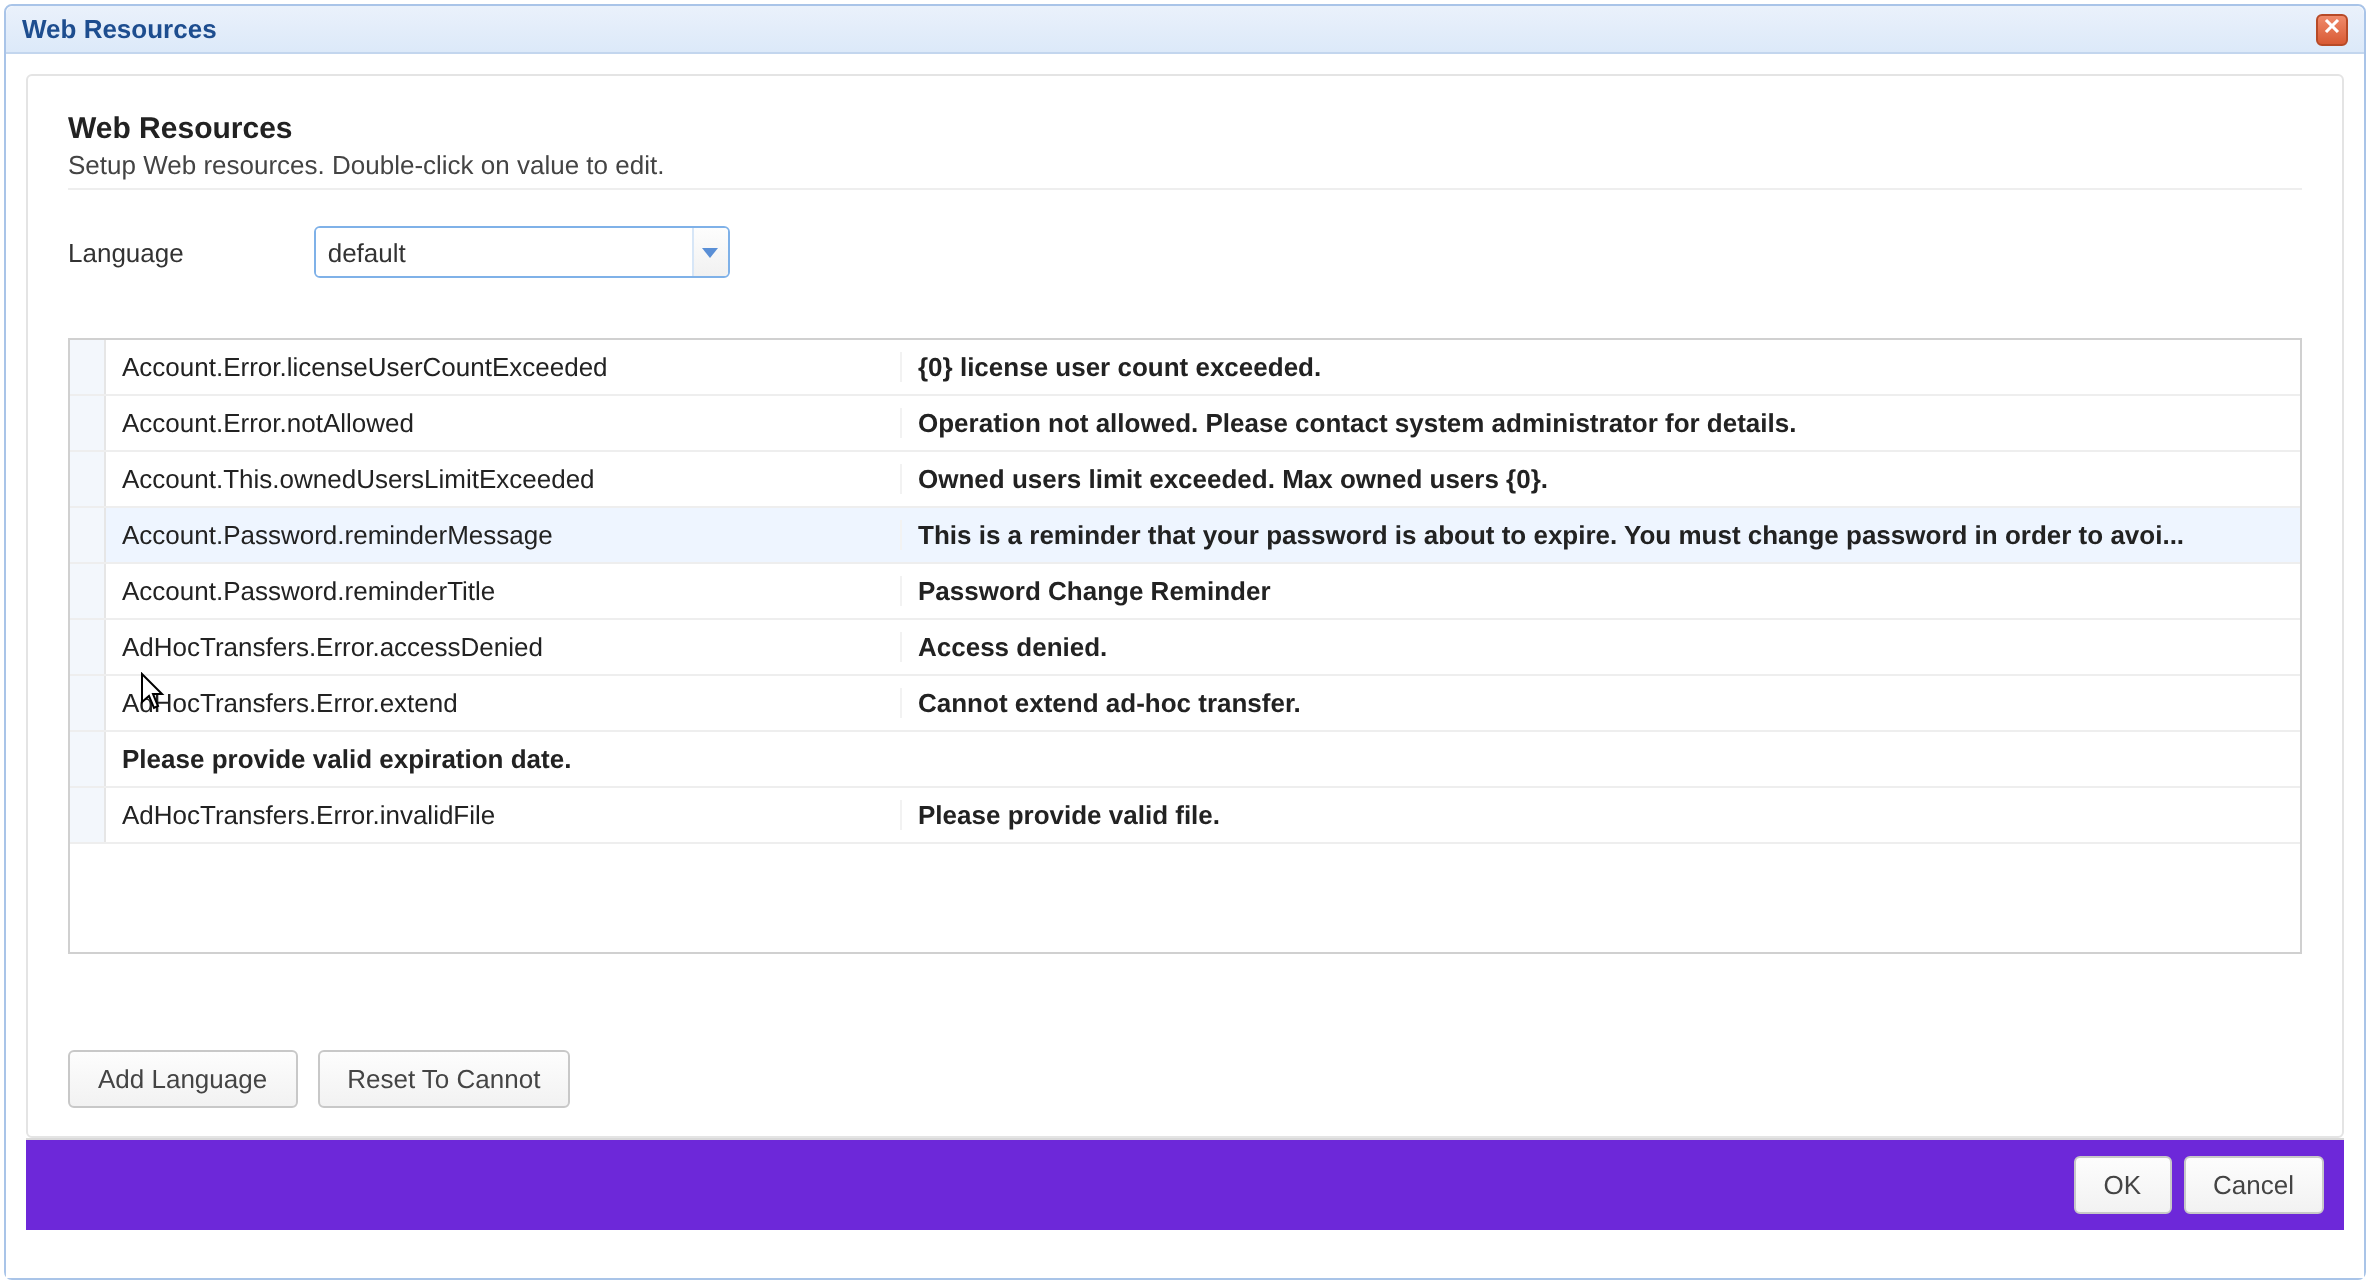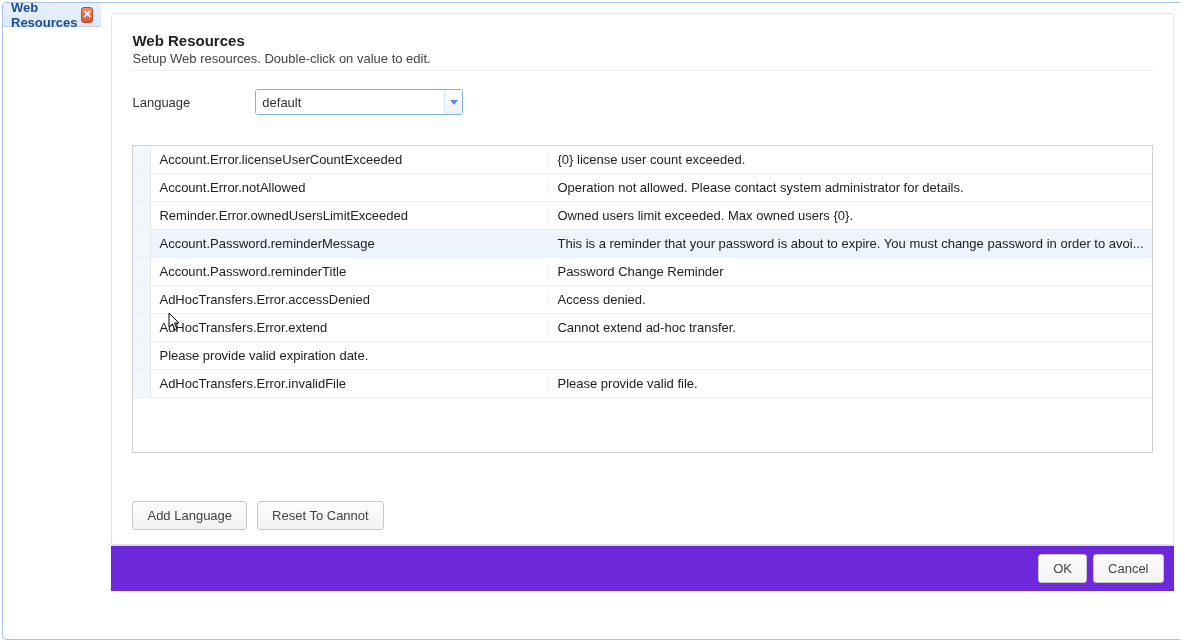--- a/index.html
+++ b/index.html
@@ -15,21 +15,21 @@
   }
   .window {
     position: relative;
     width: 1181px;
     height: 638px;
     margin: 2px;
     border: 1px solid #a9c4e8;
     border-radius: 4px;
     background: #fff;
     display: flex;
-    flex-direction: row;
+    flex-direction: column;
   }
   .window-header {
     background: linear-gradient(#eaf1fb, #dce9f9);
     border-bottom: 1px solid #c3d6ee;
     padding: 4px 8px;
     display: flex;
     align-items: center;
     justify-content: space-between;
     border-top-left-radius: 4px;
     border-top-right-radius: 4px;
@@ -173,21 +173,21 @@
     height: 28px;
     align-items: center;
     font-size: 13px;
     color: #222;
   }
   .row:hover, .row.hover {
     background: #eef5ff;
   }
   .row .gutter { width: 18px; flex: none; background: #f3f7fc; border-right: 1px solid #e6e6e6; align-self: stretch; }
   .row .c-name { width: 398px; padding: 0 8px; white-space: nowrap; overflow: hidden; text-overflow: ellipsis; border-right: 1px solid #f2f2f2; }
-  .row .c-value { flex: 1; padding: 0 8px; white-space: nowrap; overflow: hidden; text-overflow: ellipsis; }
+  .row .c-value { flex: 1; padding: 0 8px; white-space: nowrap; overflow: hidden; text-overflow: ellipsis; font-weight: bold; }
   .grid-body::-webkit-scrollbar { width: 16px; }
   .grid-body::-webkit-scrollbar-track { background: #f5f5f5; border-left:1px solid #ddd; }
   .grid-body::-webkit-scrollbar-thumb { background: #cfcfcf; border:1px solid #bdbdbd; }
   .grid-body::-webkit-scrollbar-button:single-button {
     height: 16px; background:#f1f1f1; border:1px solid #ddd;
   }
   .buttons-row {
     margin-top: 48px;
     display: flex;
     gap: 10px;
@@ -256,21 +256,21 @@
                 <div class="c-name">Account.Error.licenseUserCountExceeded</div>
                 <div class="c-value">{0} license user count exceeded.</div>
               </div>
               <div class="row">
                 <div class="gutter"></div>
                 <div class="c-name">Account.Error.notAllowed</div>
                 <div class="c-value">Operation not allowed. Please contact system administrator for details.</div>
               </div>
               <div class="row">
                 <div class="gutter"></div>
-                <div class="c-name">Reminder.Error.ownedUsersLimitExceeded</div>
+                <div class="c-name">Account.This.ownedUsersLimitExceeded</div>
                 <div class="c-value">Owned users limit exceeded. Max owned users {0}.</div>
               </div>
               <div class="row hover">
                 <div class="gutter"></div>
                 <div class="c-name">Account.Password.reminderMessage</div>
                 <div class="c-value">This is a reminder that your password is about to expire. You must change password in order to avoi...</div>
               </div>
               <div class="row">
                 <div class="gutter"></div>
                 <div class="c-name">Account.Password.reminderTitle</div>

